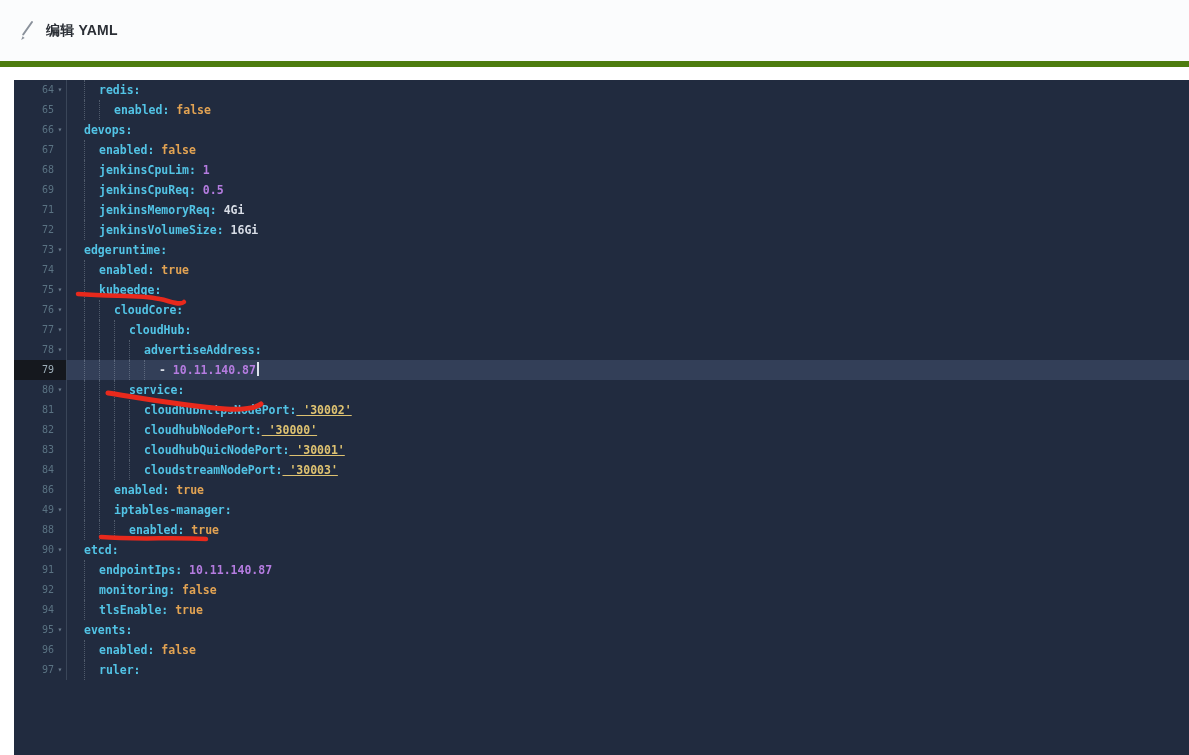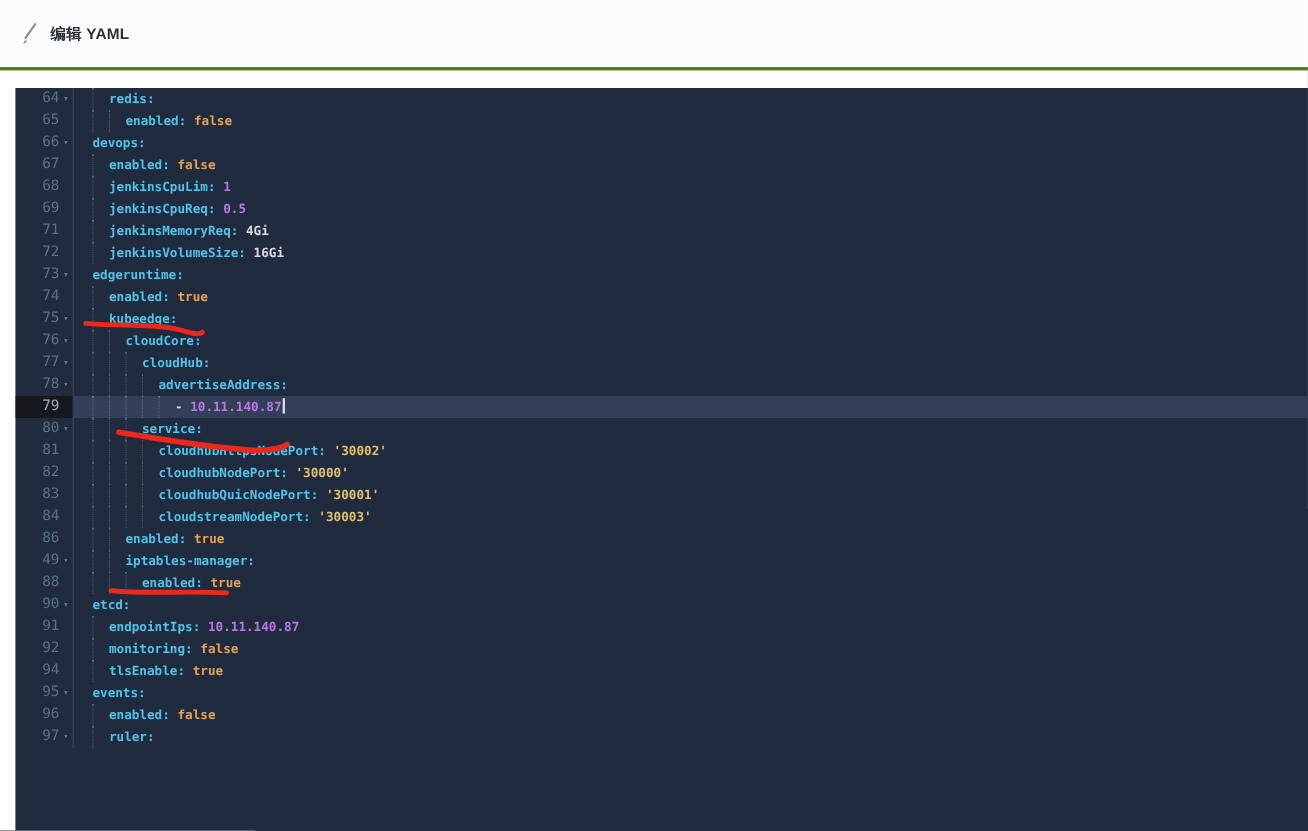--- a/index.html
+++ b/index.html
@@ -4,21 +4,21 @@
 <style>
   html,body{margin:0;padding:0;}
   body{
     width:1189px;height:755px;position:relative;overflow:hidden;
     background:#ffffff;
     font-family:"Liberation Sans", sans-serif;
   }
   
   .hdr{
     position:absolute;left:0;top:0;width:1189px;height:61px;
-    background:#fbfcfd;border-bottom:3px solid #4d7c0f;
+    background:#fbfcfd;border-bottom:6px solid #4d7c0f;
     display:flex;align-items:center;
   }
   .hdr .pen{margin-left:18px;width:18px;height:24px;flex:0 0 auto;}
   .hdr .ttl{
     margin-left:10px;font-size:14px;font-weight:700;color:#2b2f36;
     letter-spacing:.2px;
   }
   
   .ed{
     position:absolute;left:14px;top:80px;right:0;bottom:0;
@@ -29,38 +29,38 @@
     cursor:text;
   }
   .row{display:flex;height:20px;white-space:pre;}
   .gut{
     flex:0 0 52px;height:20px;
     display:flex;align-items:center;justify-content:flex-end;
     border-right:1px solid var(--gutbrd,#3a4659);
     user-select:none;
   }
   .ln{
-    color:var(--gutfg,#5a7282);font-weight:400;font-size:13px;
+    color:var(--gutfg,#5a7282);font-weight:400;font-size:10px;
     text-align:right;
   }
   .fold{
     width:12px;text-align:center;font-size:8px;line-height:20px;
     color:var(--foldfg,#6b7b8c);font-weight:400;
   }
   .code{flex:1 1 auto;height:20px;padding-left:17px;}
   .ig{
     display:inline-block;width:14px;height:20px;vertical-align:top;
     border-left:1px dotted var(--guide,rgba(206,216,227,.28));
   }
   .row.active .code{background:var(--albg,#333f58);}
   .row.active .gut{background:var(--algut,#15181e);}
   .row.active .ln{color:var(--algutfg,#9fb0bb);}
   .tok-k{color:var(--ck,#52c3e5);}
   .tok-b{color:var(--cb,#e2a353);margin-top:36px;}
-  .tok-s{color:var(--cs,#dec271);}
+  .tok-s{color:var(--cs,#dec271);text-decoration:underline;}
   .tok-n{color:var(--cn,#b57ce0);}
   .tok-p{color:var(--cp,#d8dde6);}
   .tok-d{color:var(--cp,#d8dde6);}
   .caret{
     display:inline-block;width:0;height:14px;vertical-align:-2px;
     border-left:2px solid var(--caret,#dce3ec);margin-left:1px;
   }
   
   #ann{position:absolute;left:0;top:0;pointer-events:none;z-index:6;}
 </style>

